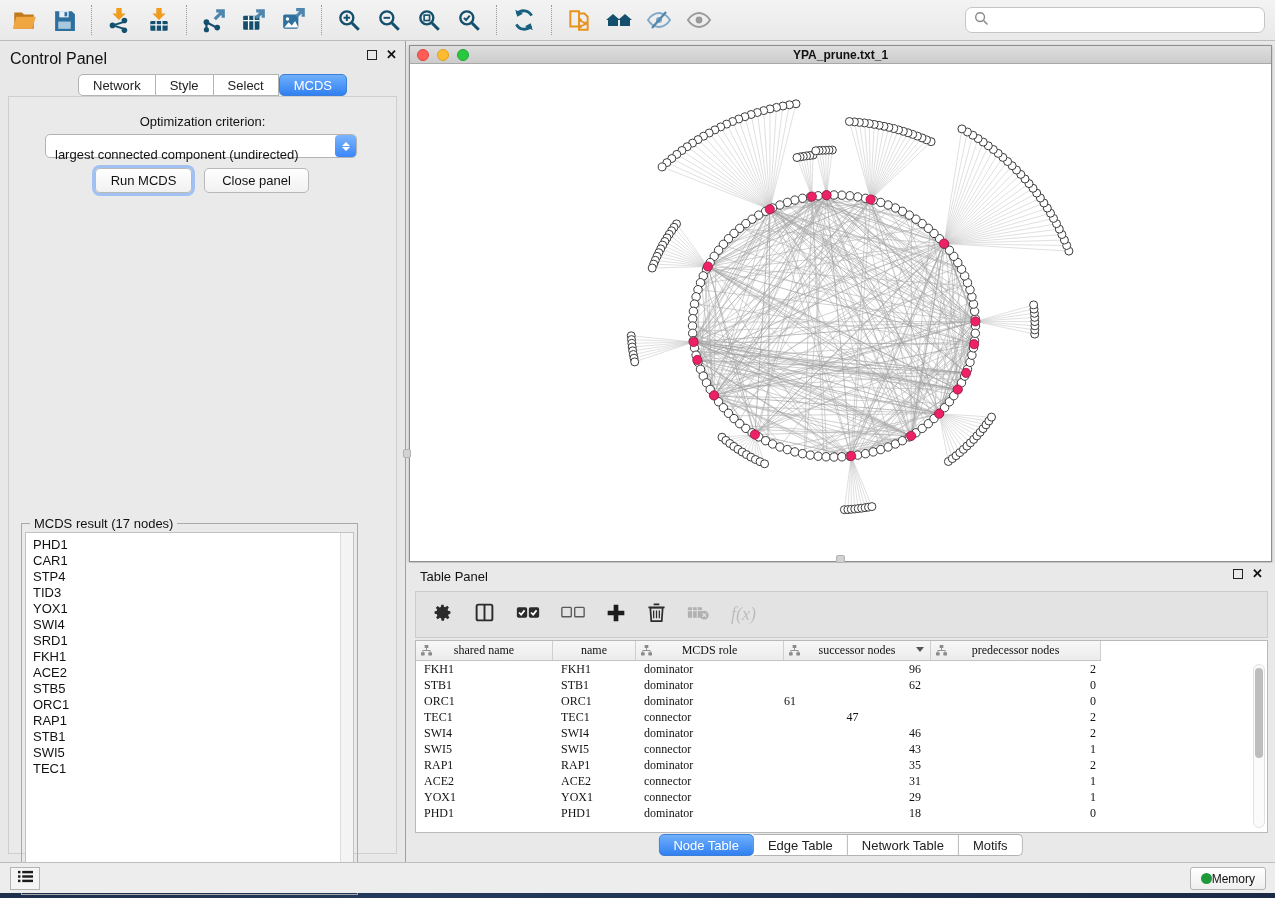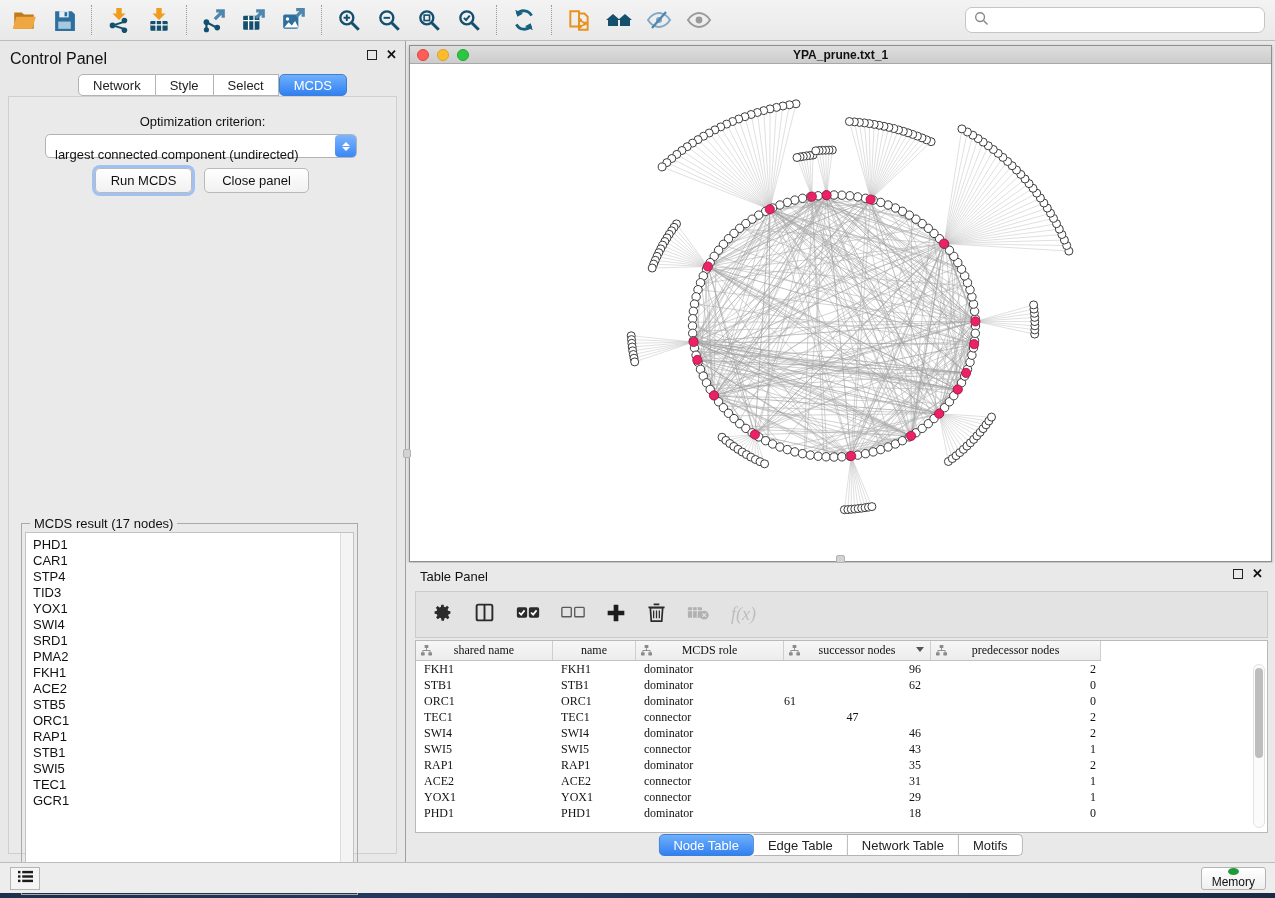--- a/index.html
+++ b/index.html
@@ -105,21 +105,21 @@
   .tbl-thumb { position:absolute; left:1px; right:1px; top:3px; height:90px; background:#bdbdbd; border-radius:5px; }
   #tp-tabs { left:50%; transform:translateX(-50%); top:271px; }
 
   
   .status-bar { position:absolute; left:0; bottom:0; width:100%; height:31px;
     background:#ededed; border-top:1px solid #bdbdbd; }
   .task-btn { position:absolute; left:10px; top:4px; width:30px; height:23px;
     background:#f5f5f5; border:1px solid #b4b4b4; display:flex; align-items:center; justify-content:center; }
   .memory-btn { position:absolute; right:9px; top:4px; height:23px; padding:0 10px;
     background:linear-gradient(#ffffff,#efefef); border:1px solid #b4b4b4; border-radius:3px;
-    display:flex; align-items:center; gap:0; font-size:12px; color:#111;flex-direction:column; }
+    display:flex; align-items:center; gap:0; font-size:12px; color:#111; }
   .mem-dot { width:11px; height:11px; border-radius:50%; background:#1f9a3a; }
 </style>
 </head>
 <body>
 
 <div class="app">
 
   <div class="toolbar">
     <button class="tb">
         <span>
@@ -329,30 +329,28 @@
         <span class="mcds-legend">MCDS result (17 nodes)</span>
         <div class="mcds-list-wrap">
           <ul id="mcds-list">
               <li>PHD1</li>
               <li>CAR1</li>
               <li>STP4</li>
               <li>TID3</li>
               <li>YOX1</li>
               <li>SWI4</li>
               <li>SRD1</li>
-              <li>PMA2</li>
               <li>FKH1</li>
               <li>ACE2</li>
               <li>STB5</li>
               <li>ORC1</li>
               <li>RAP1</li>
               <li>STB1</li>
               <li>SWI5</li>
               <li>TEC1</li>
-              <li>GCR1</li>
             </ul>
           <div class="mcds-scroll"></div>
         </div>
       </div>
     </div>
   </div>
 
   <div class="right-region">
 
     <div class="net-window">

